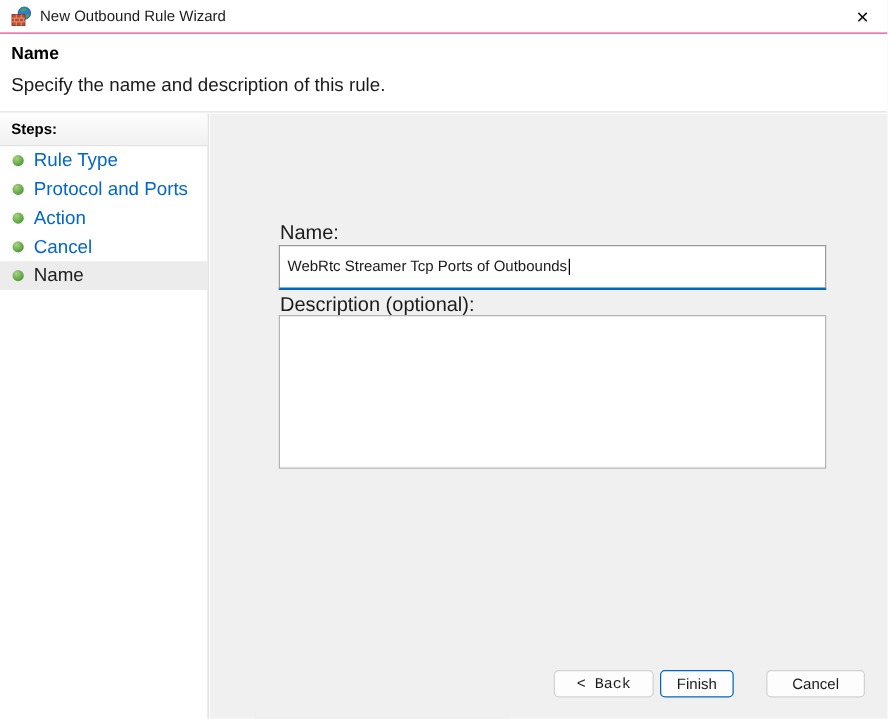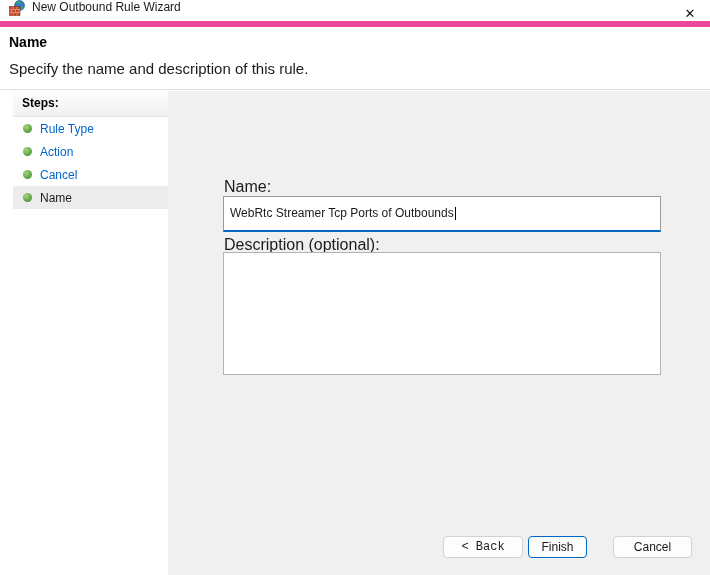--- a/index.html
+++ b/index.html
@@ -9,22 +9,22 @@
     background:#ffffff;
     position:relative;
     overflow:hidden;
     color:#1a1a1a;
   }
   .dialog { position:absolute; inset:0; background:#ffffff; }
 
   
   .titlebar {
     position:absolute; left:0; top:0; width:710px; height:27px;
-    background:#ffffff; border-bottom:6px solid #ec4899;
-    display:flex; 
+    background:#ffffff; border-bottom:1px solid #ec4899;
+    display:flex; align-items:center;
   }
   .titlebar .app-icon { width:16px; height:16px; margin-left:9px; display:inline-block; }
   .titlebar .title-text { margin-left:7px; font-size:12px; color:#1b1b1b; }
   .close-btn {
     position:absolute; right:6px; top:2px; width:28px; height:23px;
     border:none; background:transparent; font-size:13px; color:#111;
     display:flex; align-items:center; justify-content:center; cursor:default;
     font-family:"Liberation Sans", sans-serif;
   }
 
@@ -40,31 +40,31 @@
   .header .page-subtitle {
     position:absolute; left:9px; top:32px;
     font-size:15px; color:#1b1b1b;
   }
 
   
   .bodyarea { position:absolute; left:0; top:91px; width:710px; height:484px; }
 
   .sidebar {
     position:absolute; left:0; top:0; width:167px; height:484px;
-    background:#ffffff; border-right:1px solid #d9d9d9;margin-left:13px;
+    background:#ffffff; border-right:1px solid #d9d9d9;
   }
   .steps-heading {
     height:26px; line-height:25px; padding-left:9px;
     font-size:12px; font-weight:bold; color:#000;
     background:linear-gradient(#fdfdfd,#f1f1f1);
     border-bottom:1px solid #e2e2e2;
   }
   .step {
     height:23px; display:flex; align-items:center; padding-left:10px;
-    font-size:12px; cursor:default;
+    font-size:15px; cursor:default;
   }
   .step .bullet {
     width:9px; height:9px; border-radius:50%;
     background:radial-gradient(circle at 35% 30%, #a9d37f, #4e9a3c 75%);
     margin-right:8px; flex:0 0 auto;
   }
   .step .step-label { color:#0066cc; }
   .step.current { background:#ececec; }
   .step.current .step-label { color:#1b1b1b; }
 
@@ -141,20 +141,24 @@
 
     <div class="sidebar">
       <div class="steps-heading">Steps:</div>
 
       <div class="step">
         <span class="bullet"></span>
         <span class="step-label">Rule Type</span>
       </div>
       <div class="step">
         <span class="bullet"></span>
+        <span class="step-label">Protocol and Ports</span>
+      </div>
+      <div class="step">
+        <span class="bullet"></span>
         <span class="step-label">Action</span>
       </div>
       <div class="step">
         <span class="bullet"></span>
         <span class="step-label">Cancel</span>
       </div>
       <div class="step current">
         <span class="bullet"></span>
         <span class="step-label">Name</span>
       </div>

